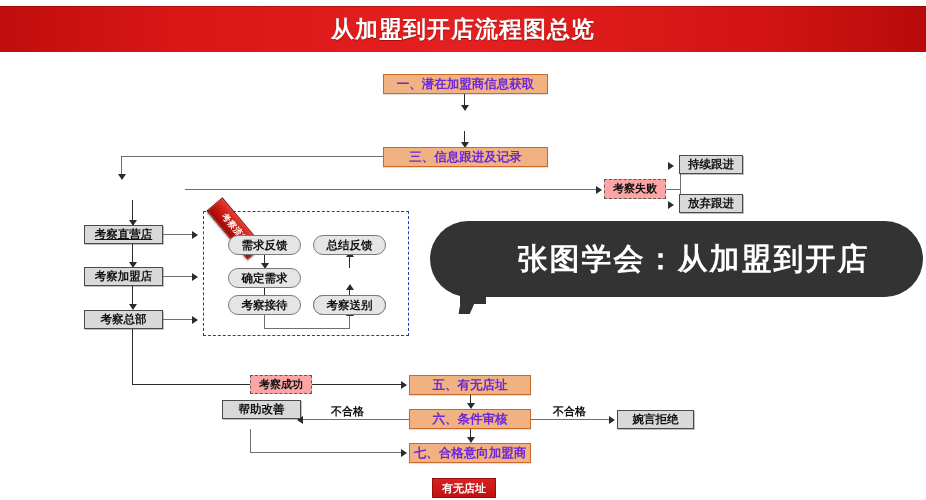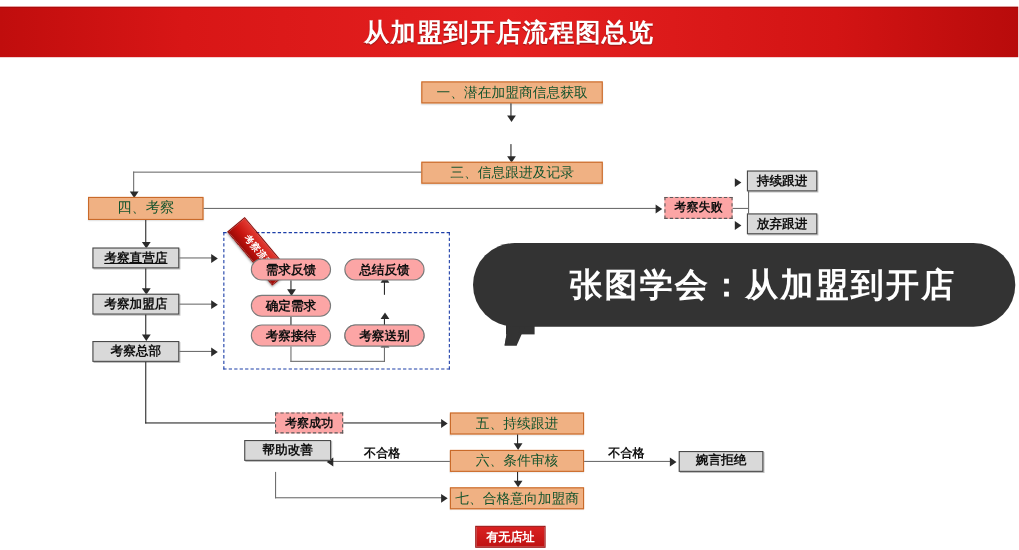--- a/index.html
+++ b/index.html
@@ -23,33 +23,33 @@
     color:#ffffff;font-size:23px;font-weight:bold;letter-spacing:1px;
     text-shadow:0 1px 1px rgba(0,0,0,.35);
   }
 
   
   .node{position:absolute;box-sizing:border-box;display:flex;align-items:center;justify-content:center;
         text-align:center;line-height:1.05;}
 
   .orange{
     background:#f0b183;border:1px solid #c96a2a;
-    color:#14532d;font-weight:normal;font-size:12.5px;
+    color:#6d28d9;font-weight:bold;font-size:12.5px;
     box-shadow:0 1px 1px rgba(0,0,0,.12);
   }
   .orange.big{font-size:13px;}
 
   .grey{
     background:#d9d9d9;border:1px solid #4a4a4a;
     color:#111;font-size:11.5px;font-weight:bold;
     box-shadow:1px 1px 0 rgba(0,0,0,.25);
   }
 
   .pill{
-    background:#fca5a5;border:1.3px solid #7a7a7a;border-radius:13px;
+    background:#e5e5e5;border:1.3px solid #7a7a7a;border-radius:13px;
     color:#111;font-size:11.5px;font-weight:bold;
   }
 
   .dashbox{
     background:#fca5a5;border:1px dashed #5a5a5a;
     color:#111;font-size:11px;font-weight:bold;
   }
 
   .groupbox{
     position:absolute;box-sizing:border-box;
@@ -133,21 +133,20 @@
 
   <div class="ln lnv darkv" style="left:464px;top:131px;height:13px;"></div>
   <div class="arw down" style="left:461px;top:142px;"></div>
 
   <div class="node orange" style="left:383px;top:147px;width:165px;height:20px;">三、信息跟进及记录</div>
 
   <div class="ln lnh" style="left:121px;top:156px;width:262px;"></div>
   <div class="ln lnv" style="left:121px;top:156px;height:20px;"></div>
   <div class="arw down" style="left:118px;top:174px;"></div>
 
-  <div class="node orange big" style="left:80px;top:179px;width:105px;height:21px;">四、考察</div>
 
   <div class="ln lnh" style="left:185px;top:189px;width:413px;"></div>
   <div class="arw right" style="left:596px;top:186px;"></div>
 
   <div class="node dashbox" style="left:604px;top:179px;width:62px;height:20px;">考察失败</div>
 
   <div class="ln lnh" style="left:666px;top:189px;width:14px;"></div>
   <div class="ln lnv" style="left:680px;top:165px;height:40px;"></div>
   <div class="ln lnh" style="left:680px;top:165px;width:10px;"></div>
   <div class="arw right" style="left:668px;top:162px;"></div>
@@ -211,21 +210,21 @@
   <div class="ln lnv darkv" style="left:349px;top:255px;height:13px;"></div>
   <div class="arw up" style="left:346px;top:251px;"></div>
 
   <div class="node pill" style="left:313px;top:235px;width:73px;height:20px;">总结反馈</div>
 
   <div class="node dashbox" style="left:250px;top:375px;width:62px;height:19px;">考察成功</div>
 
   <div class="ln lnh dark" style="left:312px;top:384px;width:91px;"></div>
   <div class="arw right" style="left:401px;top:381px;"></div>
 
-  <div class="node orange" style="left:409px;top:375px;width:122px;height:20px;">五、持续跟进</div>
+  <div class="node orange" style="left:409px;top:375px;width:122px;height:20px;">五、有无店址</div>
 
   <div class="ln lnv darkv" style="left:470px;top:395px;height:10px;"></div>
   <div class="arw down" style="left:467px;top:403px;"></div>
 
   <div class="node orange" style="left:409px;top:409px;width:122px;height:20px;">六、条件审核</div>
 
   <div class="ln lnv darkv" style="left:470px;top:429px;height:11px;"></div>
   <div class="arw down" style="left:467px;top:437px;"></div>
 
   <div class="node orange" style="left:409px;top:443px;width:122px;height:20px;">七、合格意向加盟商</div>

